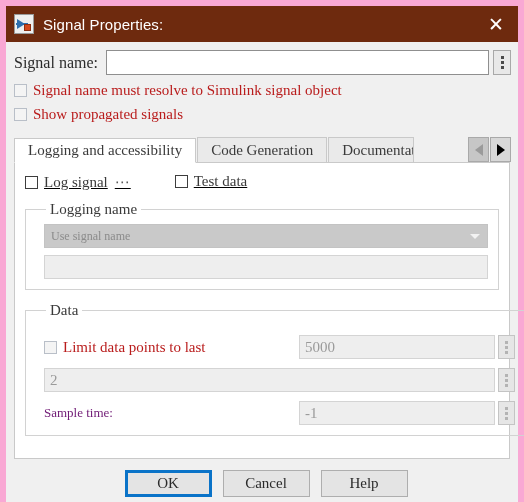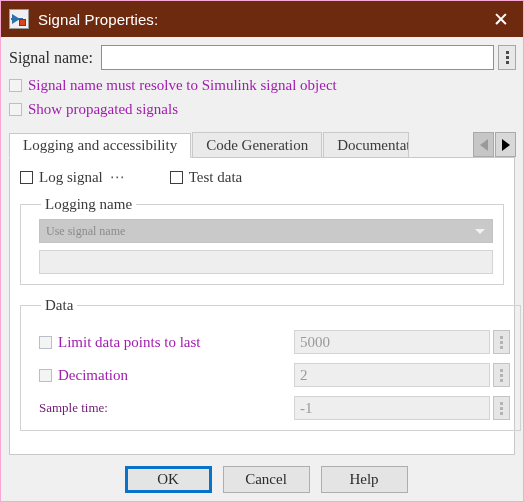--- a/index.html
+++ b/index.html
@@ -10,21 +10,21 @@
     overflow: hidden;
     background: #6e2a0e;
     font-family: "Liberation Serif", "DejaVu Serif", serif;
   }
 
   .window {
     position: absolute;
     left: 0; top: 0;
     width: 524px; height: 502px;
     background: #6e2a0e;
-    border: 1px solid #f9a8d4;
+    border: 6px solid #f9a8d4;
     display: flex;
     flex-direction: column;
   }
 
   
   .titlebar {
     height: 36px;
     flex: 0 0 36px;
     background: #6e2a0e;
     display: flex;
@@ -145,21 +145,21 @@
     border: 1px solid #b9bfc8;
     margin-right: 6px;
     cursor: pointer;
   }
   .cbox.en {
     background: #ffffff;
     border: 1px solid #3d3d3d;
   }
   .cblabel {
     font-size: 15px;
-    color: #a21caf;
+    color: #b91c1c;
     white-space: nowrap;
   }
   .cblabel.en { color: #3a3a3a; }
 
   
   .tabstrip {
     margin: 14px 8px 0 8px;
     height: 26px;
     position: relative;
     display: flex;
@@ -225,22 +225,23 @@
     background: #ffffff;
     border: 1px solid #c9c9c9;
     border-top: none;
     padding: 8px 10px 10px 10px;
     display: flex;
     flex-direction: column;
   }
 
   .inline-cbs {
     display: flex;
-    align-items: flex-end;
+    align-items: flex-start;
     margin: 2px 0 10px 0;
+    text-decoration: underline;
   }
   .inline-cbs .grp { display: flex; align-items: center; }
   .ellipsis-h {
     margin-left: 7px;
     font-size: 15px;
     color: #5a5a5a;
     letter-spacing: 1px;
     cursor: pointer;
   }
   .spacer-28 { width: 44px; }
@@ -456,24 +457,20 @@
           </span>
           <input class="numfield" type="text" disabled="" value="5000" style="">
           <span class="spin">
             <i></i>
               <i></i>
               <i></i>
           </span>
         </div>
 
         <div class="datarow">
-          <span class="cb-wrap">
-            <span class="cbox"></span>
-            <span class="cblabel">Decimation</span>
-          </span>
           <input class="numfield" type="text" disabled="" value="2" style="">
           <span class="spin">
             <i></i>
               <i></i>
               <i></i>
           </span>
         </div>
 
         <div class="datarow">
           <span class="plainlabel">Sample time:</span>

